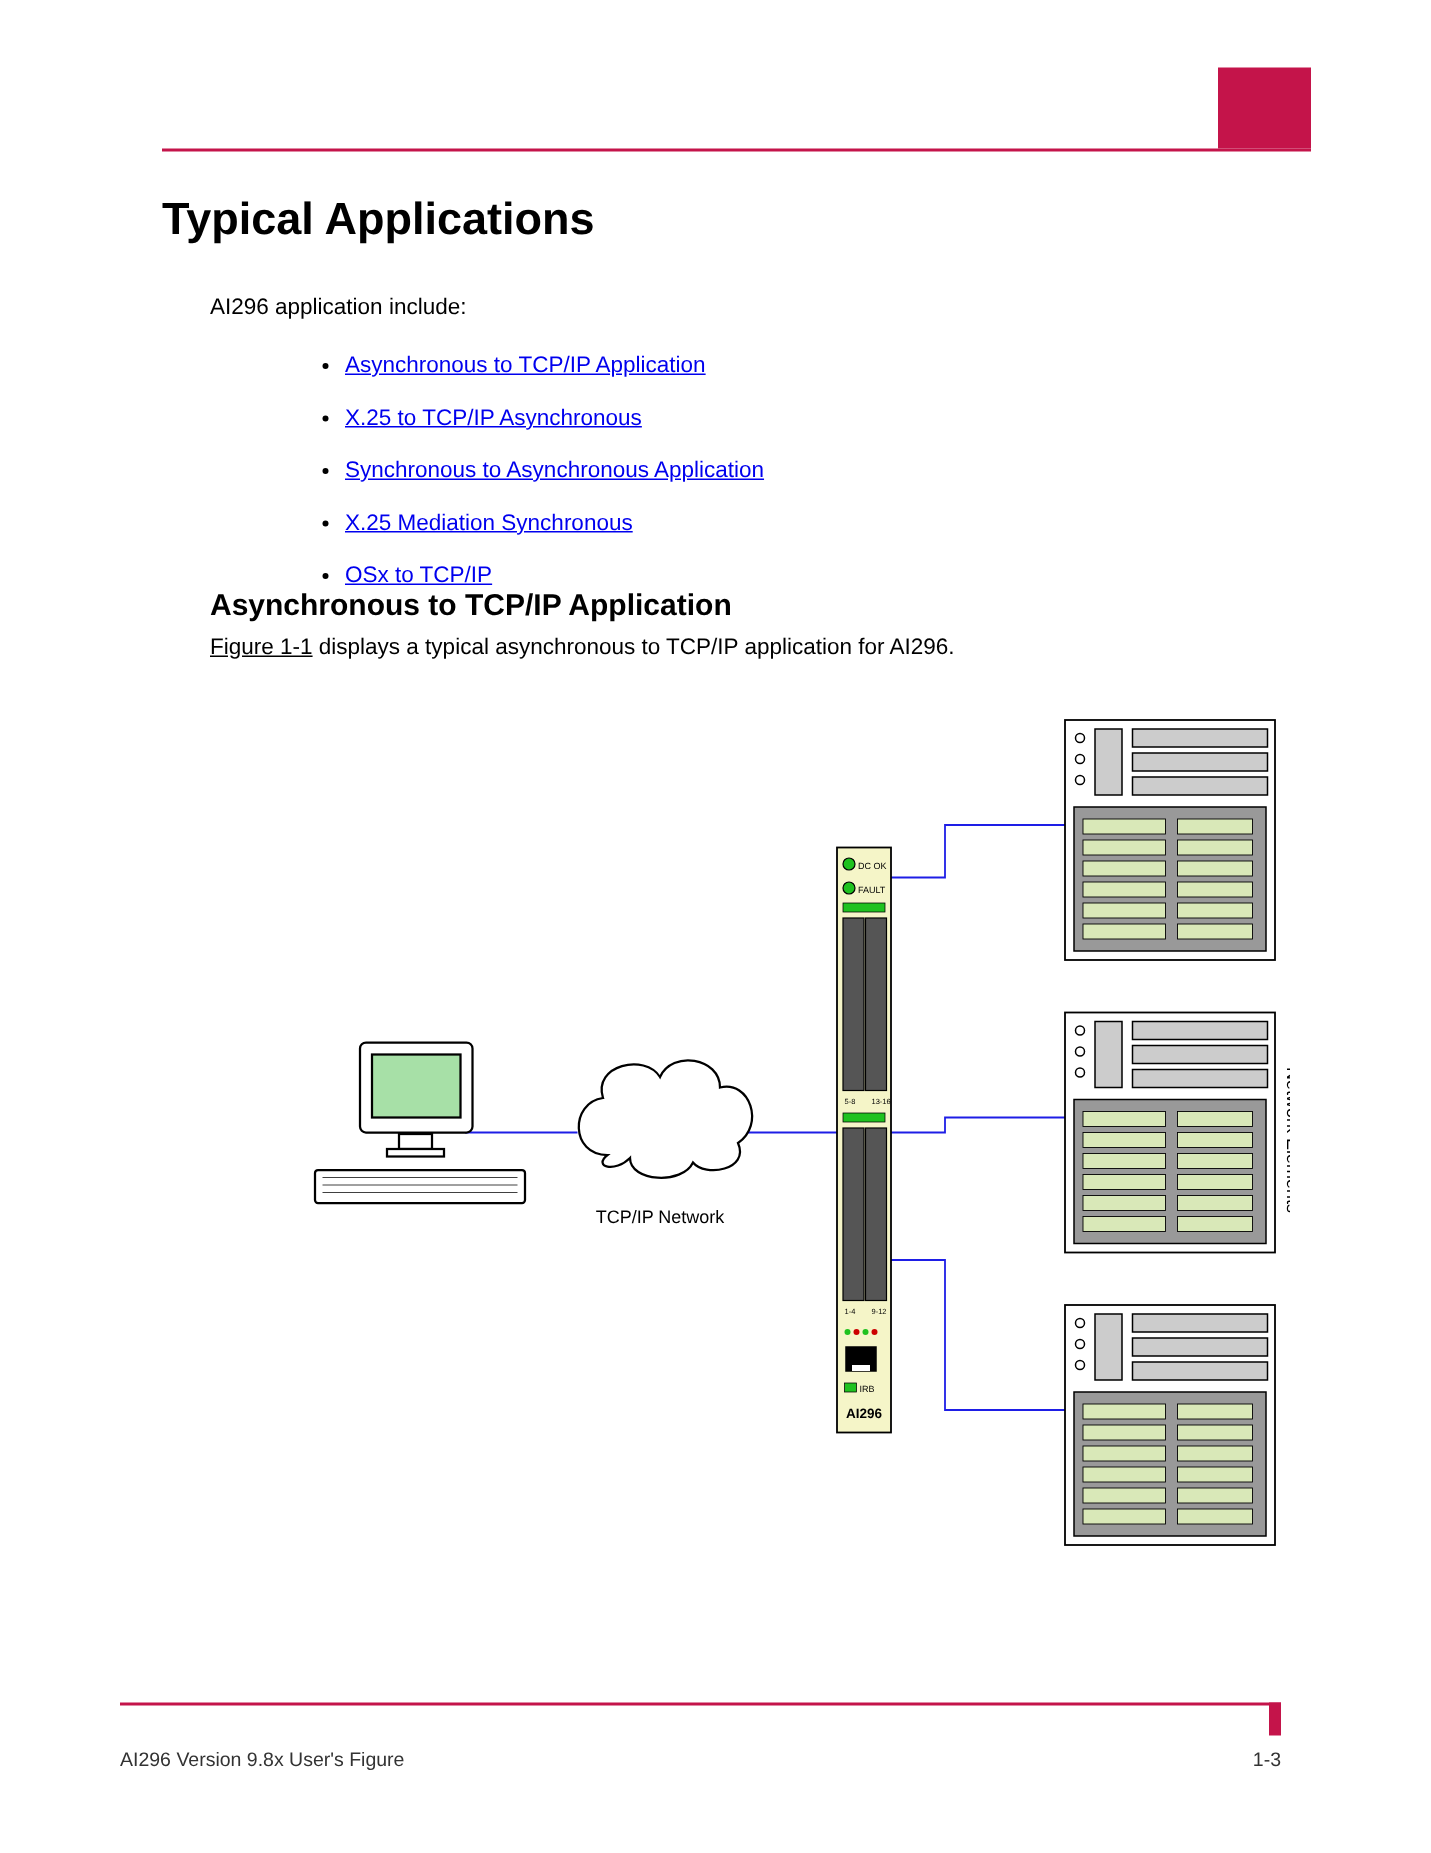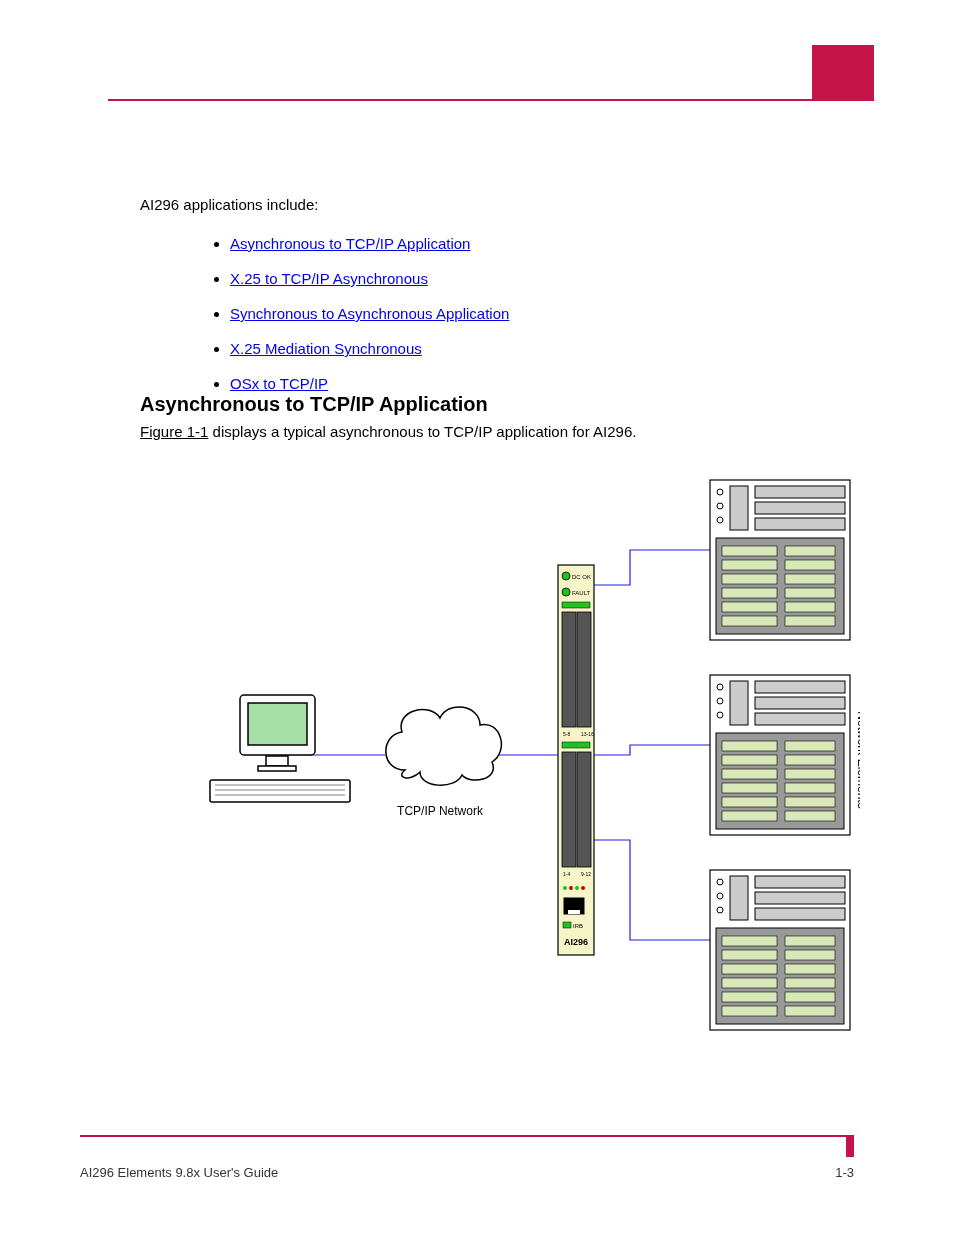--- a/index.html
+++ b/index.html
@@ -117,22 +117,23 @@
   }
 </style>
 </head>
 <body>
 
 <div class="page">
 
   <div class="top-accent"></div>
   <div class="top-rule"></div>
 
-
-  <div class="intro-text">AI296 applications include:</div>
+  <div class="main-title">Typical Applications</div>
+
+  <div class="intro-text">AI296 application include:</div>
 
   <ul class="bullets">
     <li><a href="#">Asynchronous to TCP/IP Application</a></li>
     <li><a href="#">X.25 to TCP/IP Asynchronous</a></li>
     <li><a href="#">Synchronous to Asynchronous Application</a></li>
     <li><a href="#">X.25 Mediation Synchronous</a></li>
     <li><a href="#">OSx to TCP/IP</a></li>
   </ul>
 
   <div class="sub-title">Asynchronous to TCP/IP Application</div>
@@ -298,16 +299,16 @@
     </g>
 
     <g>
       <text x="678" y="290" font-size="12" fill="#000" transform="rotate(90 678 290)" text-anchor="middle">Network Elements</text>
     </g>
   </svg>
 
   <div class="bottom-rule"></div>
   <div class="bottom-accent"></div>
 
-  <div class="footer-left">AI296 Elements 9.8x User's Guide</div>
+  <div class="footer-left">AI296 Version 9.8x User's Figure</div>
   <div class="footer-right">1-3</div>
 
 </div>
 
 </body></html>

